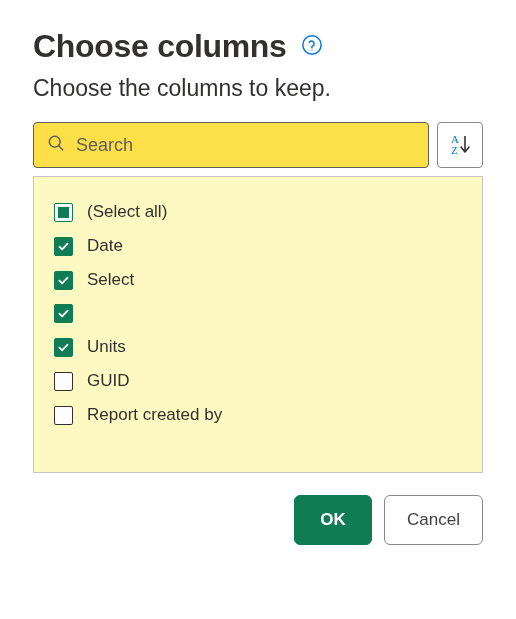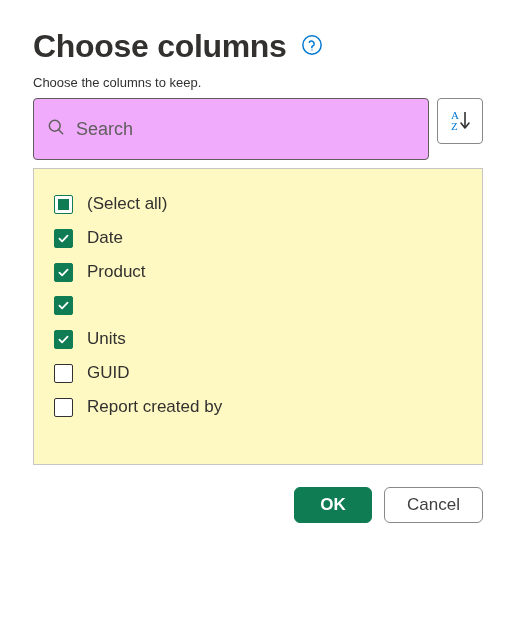--- a/index.html
+++ b/index.html
@@ -27,38 +27,38 @@
       color: #323130;
       letter-spacing: -0.3px;
       text-align: right;
     }
     .help-icon {
       width: 22px;
       height: 22px;
       flex-shrink: 0;
     }
     .subtitle {
-      font-size: 13px;
-      color: #323130;
-      margin-bottom: 8px;
+      font-size: 23px;
+      color: #323130;
+      margin-bottom: 20px;
     }
     .search-row {
       display: flex;
       gap: 8px;
       margin-bottom: 8px;
     }
     .search-box {
       flex: 1;
       display: flex;
       align-items: center;
       border: 1px solid #605e5c;
       border-radius: 4px;
       padding: 0 12px;
-      height: 62px;
-      background: #f0abfc;
+      height: 46px;
+      background: #fde047;
     }
     .search-icon {
       width: 20px;
       height: 20px;
       margin-right: 10px;
       flex-shrink: 0;
     }
     .search-input {
       border: none;
       outline: none;
@@ -129,21 +129,21 @@
     .column-label {
       font-size: 17px;
       color: #323130;
     }
     .button-row {
       display: flex;
       justify-content: flex-end;
       gap: 12px;
     }
     .btn {
-      height: 36px;
+      height: 50px;
       padding: 0 22px;
       border-radius: 6px;
       font-size: 17px;
       font-family: inherit;
       cursor: pointer;
       min-width: 78px;
     }
     .btn-primary {
       background: #107c54;
       border: 1px solid #107c54;
@@ -207,21 +207,21 @@
           </svg>
         </span>
         <span class="column-label">Date</span>
       </div>
       <div class="column-item">
         <span class="checkbox checked">
           <svg class="checkmark" viewBox="0 0 16 16" fill="none">
             <path d="M3 8.2 L6.3 11.5 L13 4.5" stroke="#fff" stroke-width="2.2" stroke-linecap="round" stroke-linejoin="round"></path>
           </svg>
         </span>
-        <span class="column-label">Product</span>
+        <span class="column-label">Select</span>
       </div>
       <div class="column-item">
         <span class="checkbox checked">
           <svg class="checkmark" viewBox="0 0 16 16" fill="none">
             <path d="M3 8.2 L6.3 11.5 L13 4.5" stroke="#fff" stroke-width="2.2" stroke-linecap="round" stroke-linejoin="round"></path>
           </svg>
         </span>
       </div>
       <div class="column-item">
         <span class="checkbox checked">

